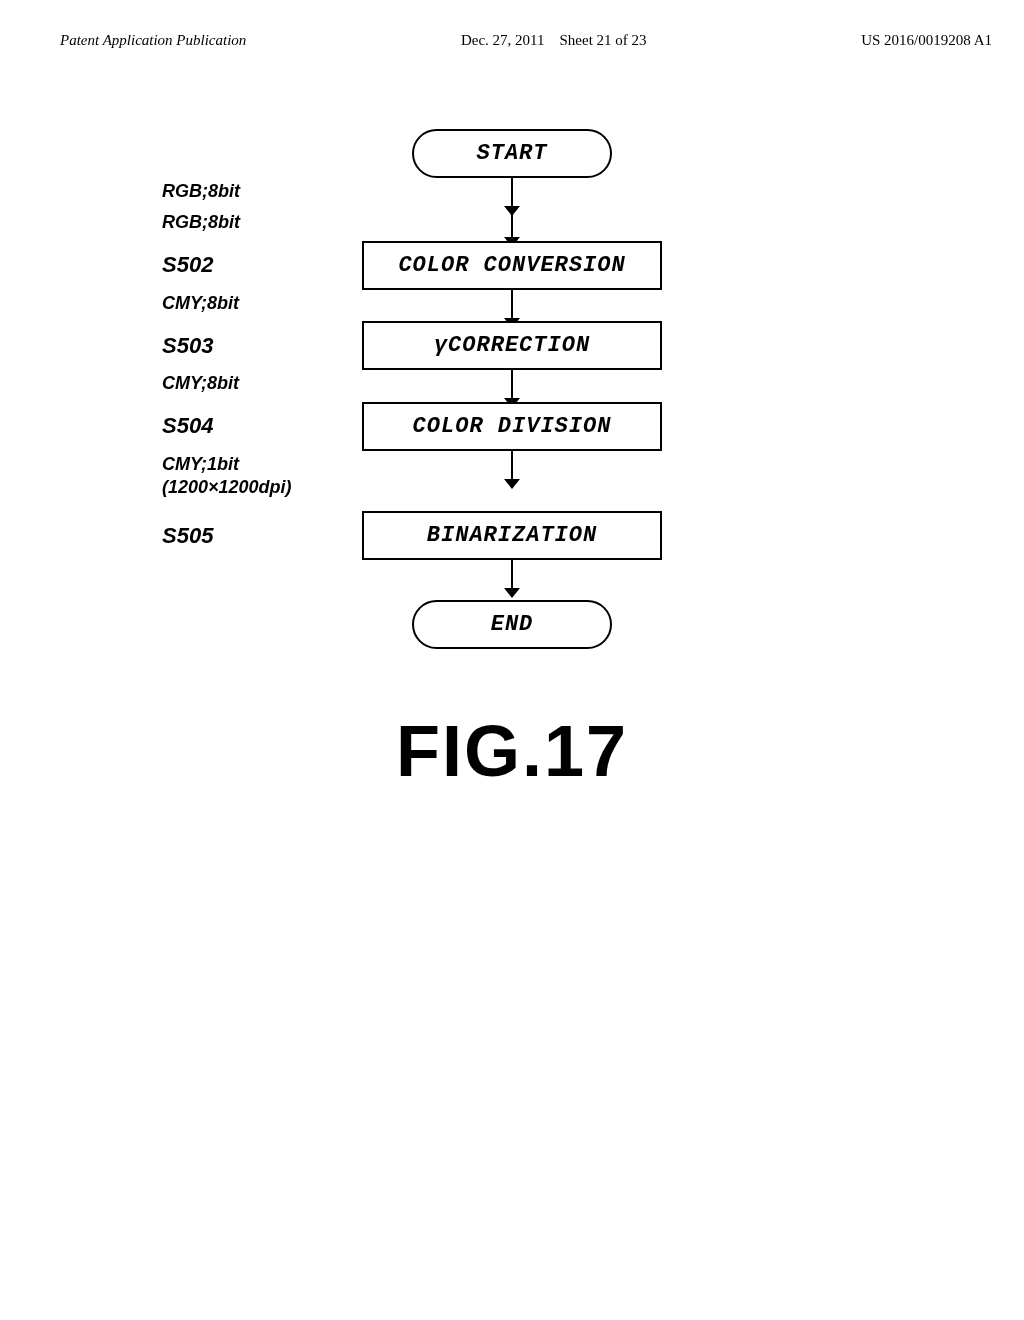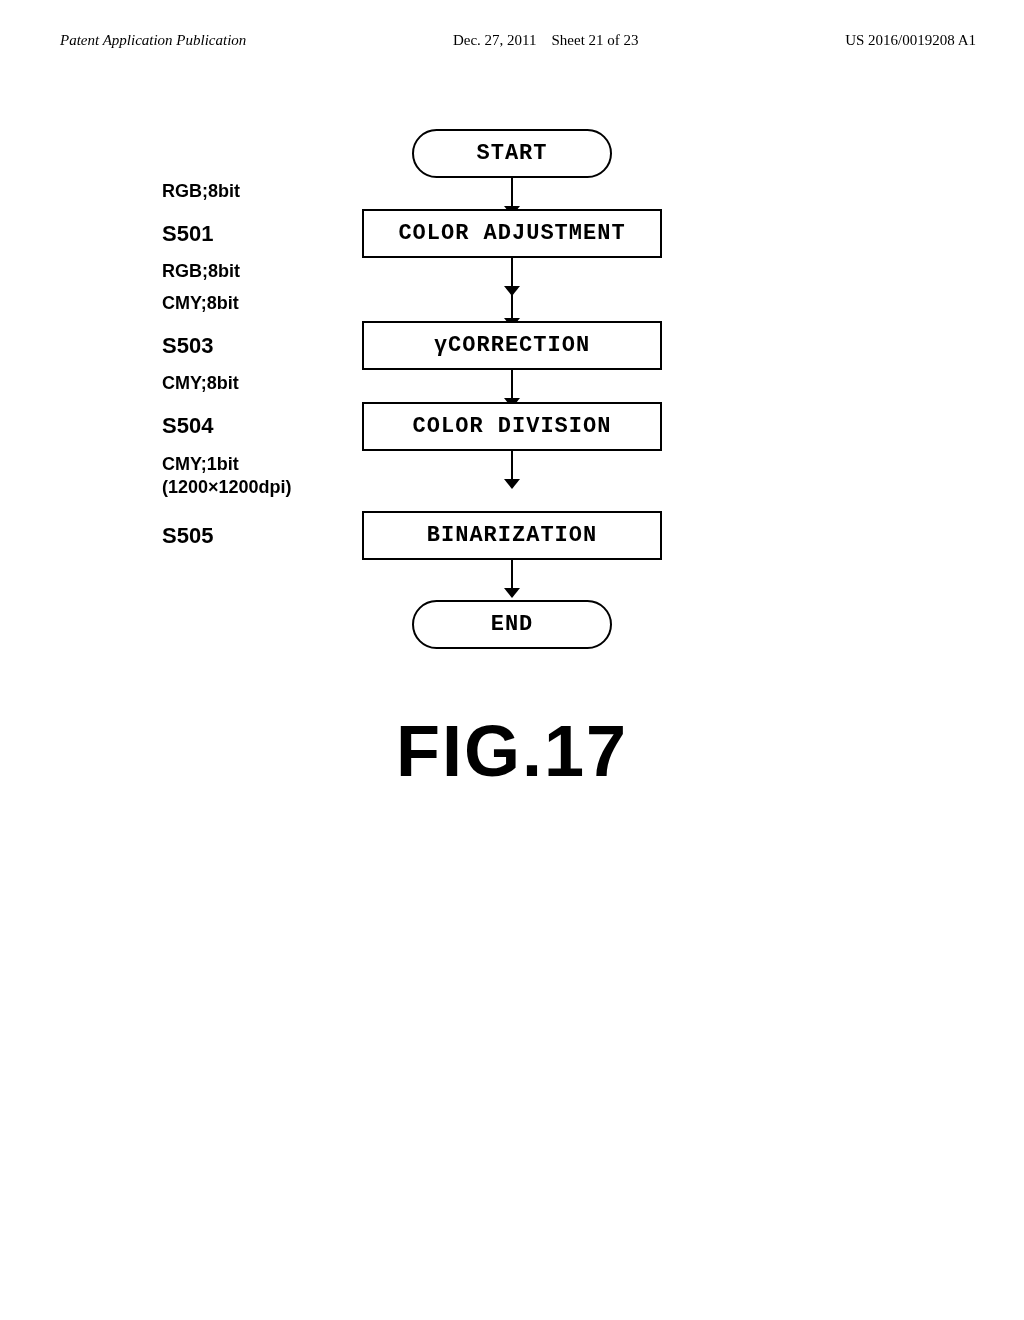--- a/index.html
+++ b/index.html
@@ -10,21 +10,21 @@
       font-family: 'Times New Roman', Times, serif;
       position: relative;
       overflow: hidden;
     }
 
     
     .header {
       display: flex;
       justify-content: space-between;
       align-items: flex-start;
-      padding: 32px 48px 0 60px;
+      padding: 32px 32px 0 60px;
       font-size: 15px;
       color: #000;
     }
     .header-left { font-style: italic; }
     .header-center { text-align: center; }
     .header-right { text-align: right; }
 
     
     .diagram-container {
       display: flex;
@@ -34,20 +34,21 @@
       position: relative;
     }
 
     
     .flowchart {
       position: relative;
       display: flex;
       flex-direction: column;
       align-items: center;
       width: 600px;
+      font-style: italic;
     }
 
     
     .rounded-rect {
       border: 2.5px solid #000;
       border-radius: 30px;
       padding: 10px 30px;
       font-size: 22px;
       font-weight: bold;
       font-family: 'Courier New', Courier, monospace;
@@ -163,34 +164,34 @@
       </div>
     </div>
 
     <div class="arrow-down"></div>
 
     <div class="between-annotation" style="margin-bottom:2px; margin-top:-38px; padding-right:0;">
       <span>RGB;8bit</span>
     </div>
     <div style="height:4px;"></div>
 
-    <div class="step-row">
-      <div class="step-label">S501</div>
-      <div class="rect">
-        <span>COLOR  ADJUSTMENT</span>
-      </div>
-    </div>
 
     <div class="arrow-down"></div>
 
     <div class="between-annotation" style="margin-bottom:2px; margin-top:-38px;">
       <span>RGB;8bit</span>
     </div>
     <div style="height:4px;"></div>
 
+    <div class="step-row">
+      <div class="step-label">S502</div>
+      <div class="rect">
+        <span>COLOR  CONVERSION</span>
+      </div>
+    </div>
 
     <div class="arrow-down"></div>
 
     <div class="between-annotation" style="margin-bottom:2px; margin-top:-38px;">
       <span>CMY;8bit</span>
     </div>
     <div style="height:4px;"></div>
 
     <div class="step-row">
       <div class="step-label">S503</div>

